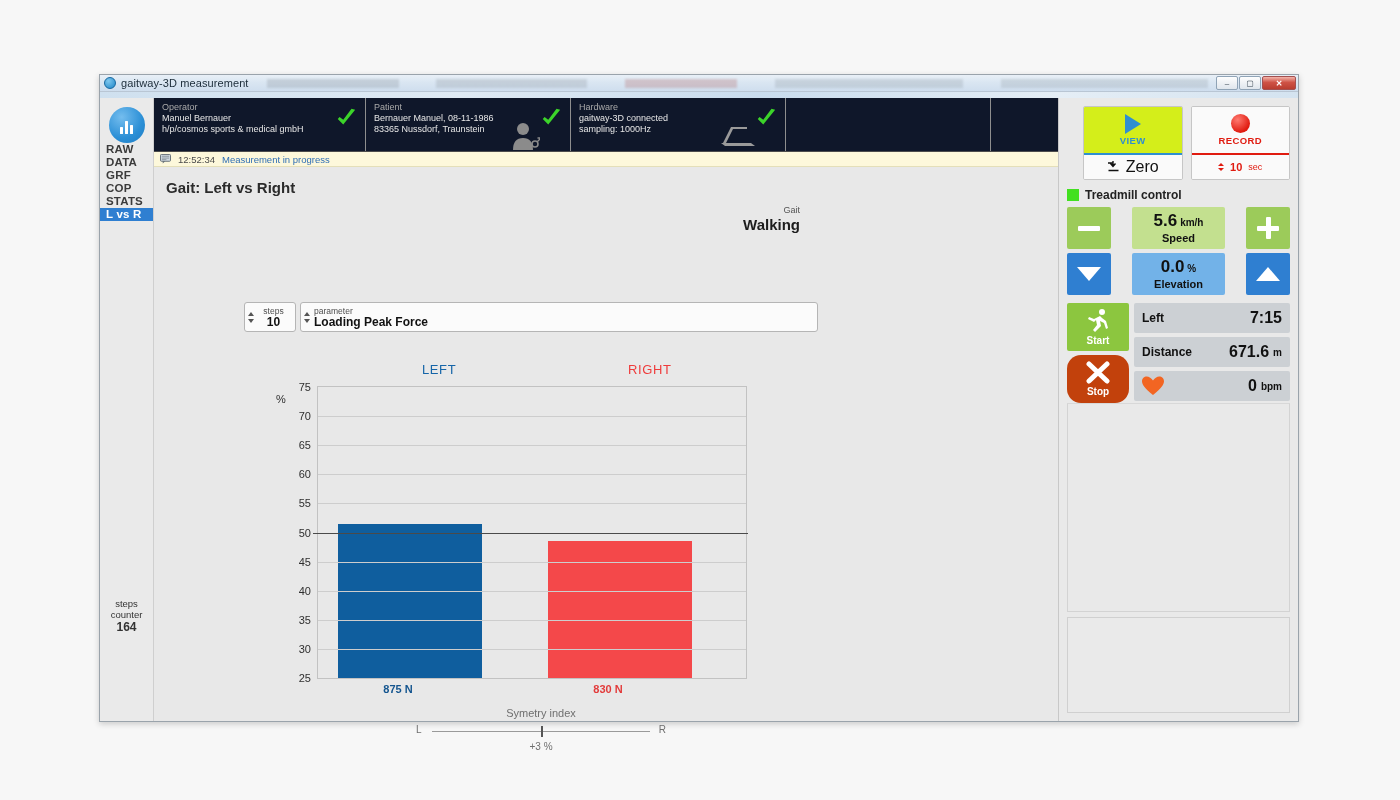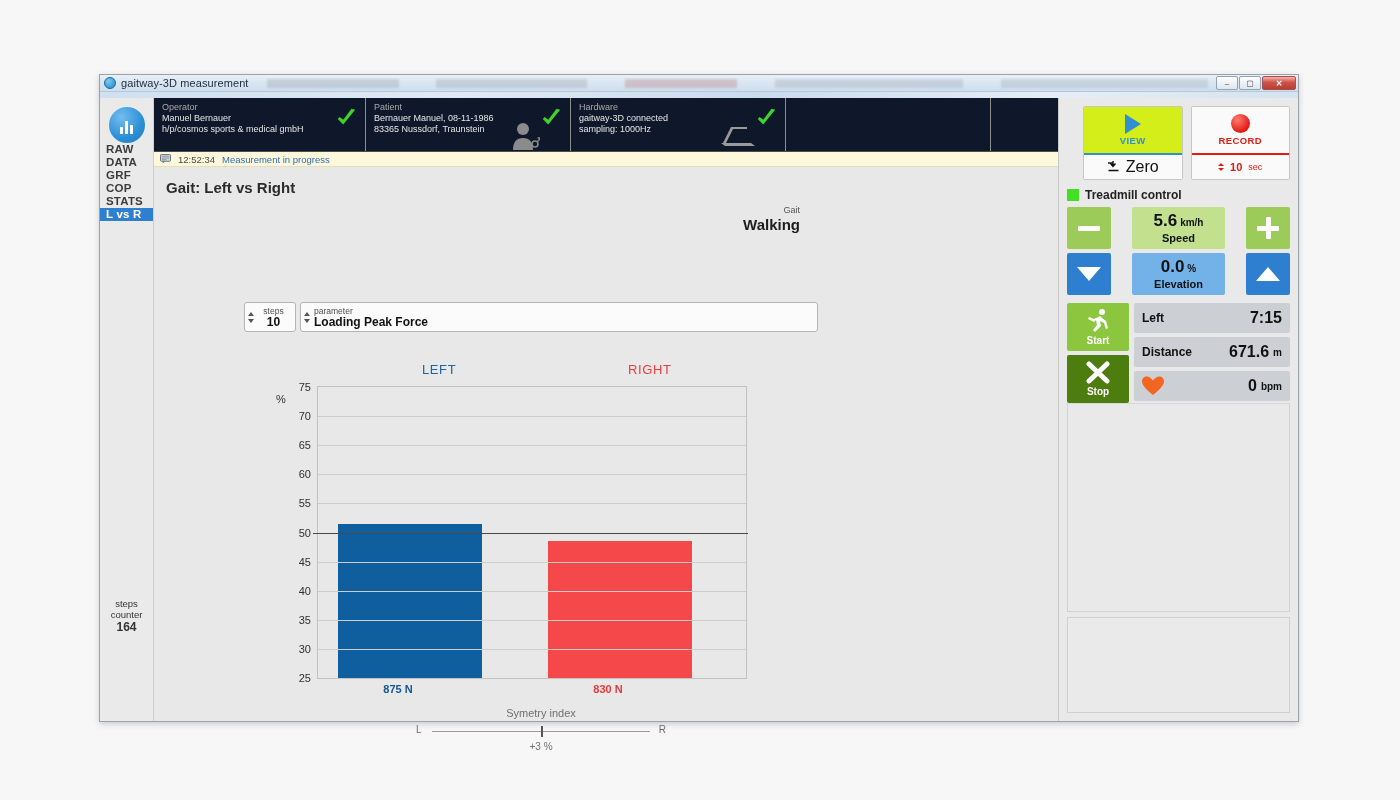--- a/index.html
+++ b/index.html
@@ -266,21 +266,21 @@
   .glyph-plus::before { left: 0; top: 8.5px; width: 22px; height: 5px; }
   .glyph-plus::after { top: 0; left: 8.5px; height: 22px; width: 5px; }
   .glyph-down { width: 0; height: 0; border-left: 12px solid transparent; border-right: 12px solid transparent; border-top: 14px solid #fff; }
   .glyph-up { width: 0; height: 0; border-left: 12px solid transparent; border-right: 12px solid transparent; border-bottom: 14px solid #fff; }
 
   
   #ss-grid { display: flex; gap: 5px; margin: 4px 8px 0 8px; }
   #ss-left { display: flex; flex-direction: column; gap: 4px; }
   .ss-btn { width: 62px; height: 48px; border-radius: 2px; display: flex; flex-direction: column; align-items: center; justify-content: center; gap: 1px; }
   #start-btn { background: #8cc63f; }
-  #stop-btn { background: #4d7c0f; }
+  #stop-btn { background: #c2410c; border-radius: 14px; }
   .ss-btn .ss-label { font-size: 10px; font-weight: bold; color: #fff; }
   #ss-right { flex: 1; display: flex; flex-direction: column; gap: 4px; }
   .readout { height: 30px; background: #ccd0d4; border-radius: 2px; display: flex; align-items: center; padding: 0 8px; }
   .readout .r-name { font-size: 12px; font-weight: bold; color: #111; }
   .readout .r-val { margin-left: auto; font-size: 16px; font-weight: bold; color: #111; }
   .readout .r-unit { font-size: 10px; color: #111; margin-left: 4px; font-weight: bold; }
   #hr-readout { background: #ccd0d4; }
   #hr-readout .heart { width: 22px; height: 20px; }
 
   

